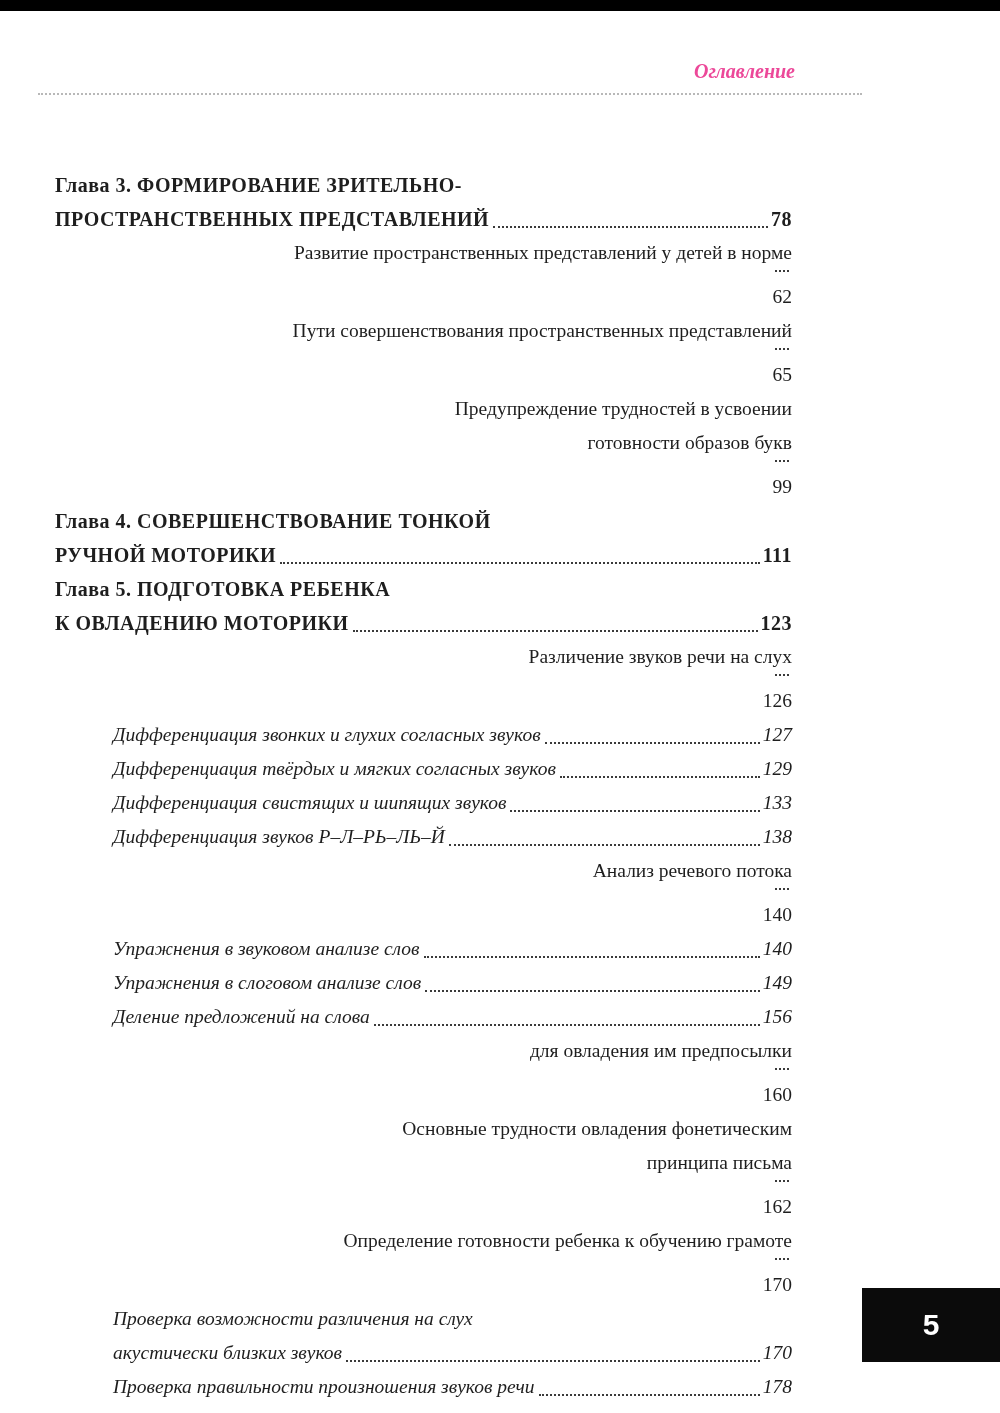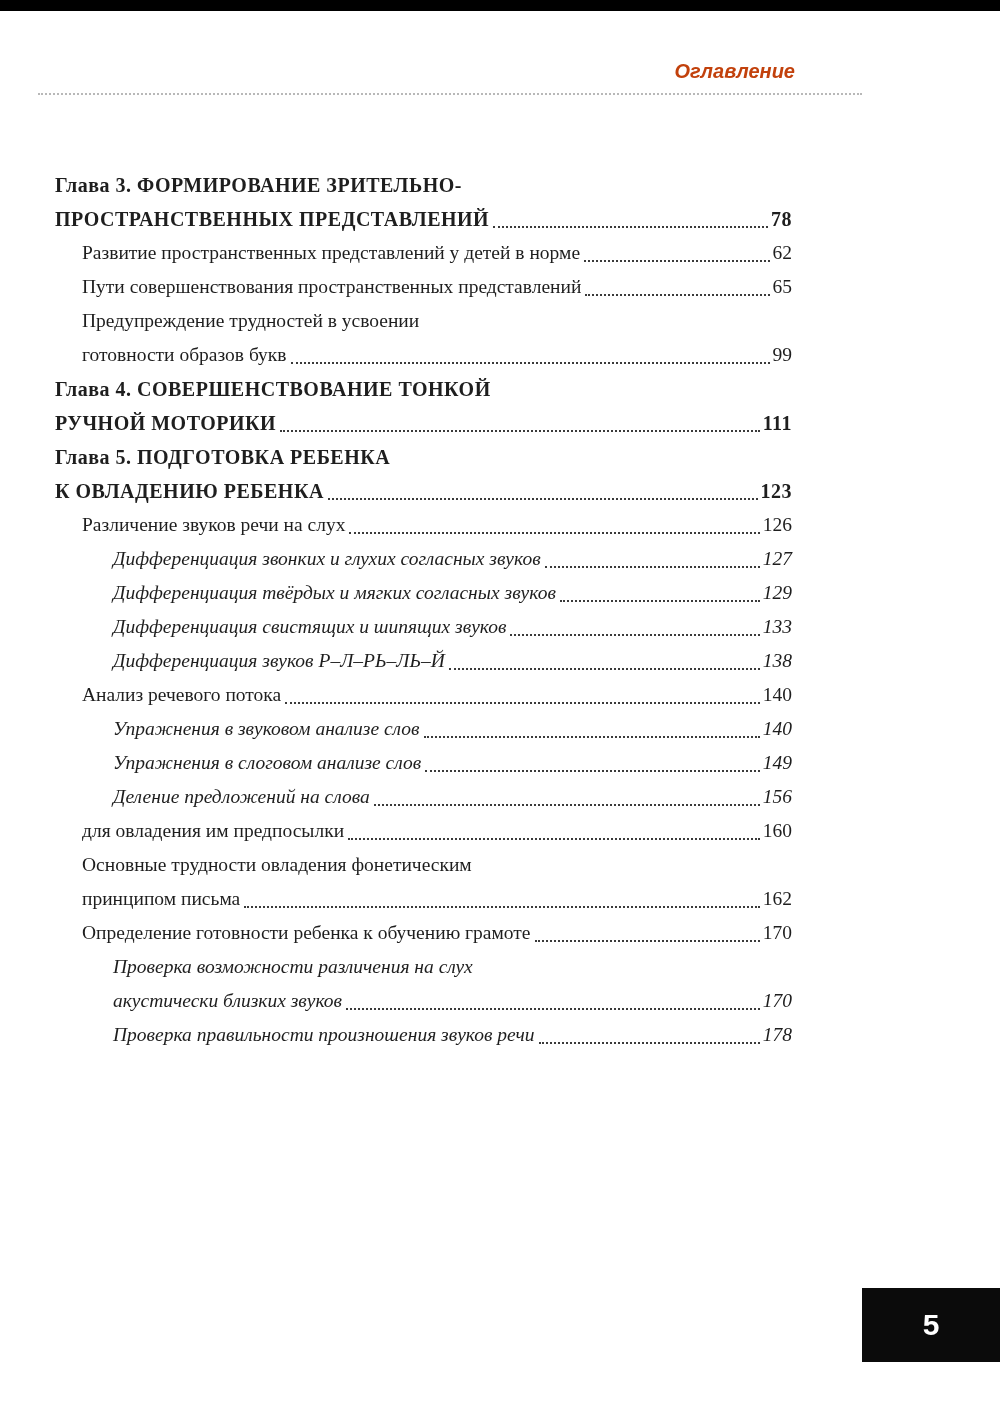--- a/index.html
+++ b/index.html
@@ -16,25 +16,25 @@
     position: absolute;
     top: 0; left: 0;
     width: 100%;
     height: 11px;
     background: #000000;
   }
   .header-title {
     position: absolute;
     top: 60px;
     right: 205px;
-    font-family: Liberation Sans, sans-serif;
+    font-family: Liberation Serif, serif;
     font-style: italic;
     font-weight: bold;
     font-size: 20px;
-    color: #c2410c;
+    color: #ec4899;
   }
   .header-rule {
     position: absolute;
     top: 93px;
     left: 38px;
     width: 824px;
     height: 0;
     border-top: 2px dotted #b8b8b8;
   }
   .toc {
@@ -45,21 +45,21 @@
   }
   .toc-line {
     display: flex;
     align-items: flex-end;
     line-height: 34px;
     font-size: 19.5px;
     white-space: nowrap;
   }
   .toc-line.gap { }
   .lvl0 { padding-left: 0; }
-  .lvl1 { padding-left: 27px; }
+  .lvl1 { padding-left: 27px; flex-direction: column; }
   .lvl2 { padding-left: 58px; }
   .bold {
     font-weight: bold;
     font-size: 20px;
     letter-spacing: 0.5px;
   }
   .italic { font-style: italic; }
   .toc-text { flex: 0 0 auto; }
   .dots {
     flex: 1 1 auto;
@@ -129,21 +129,21 @@
     </div>
     <div class="toc-line lvl0 bold">
       <span class="toc-text">РУЧНОЙ МОТОРИКИ</span>
       <span class="dots"></span>
       <span class="pageno">111</span>
     </div>
     <div class="toc-line lvl0 bold gap">
       <span class="toc-text">Глава 5. ПОДГОТОВКА РЕБЕНКА</span>
     </div>
     <div class="toc-line lvl0 bold">
-      <span class="toc-text">К ОВЛАДЕНИЮ РЕБЕНКА</span>
+      <span class="toc-text">К ОВЛАДЕНИЮ МОТОРИКИ</span>
       <span class="dots"></span>
       <span class="pageno">123</span>
     </div>
     <div class="toc-line lvl1">
       <span class="toc-text">Различение звуков речи на слух</span>
       <span class="dots"></span>
       <span class="pageno">126</span>
     </div>
     <div class="toc-line lvl2 italic">
       <span class="toc-text">Дифференциация звонких и глухих согласных звуков</span>
@@ -187,21 +187,21 @@
     </div>
     <div class="toc-line lvl1">
       <span class="toc-text">для овладения им предпосылки</span>
       <span class="dots"></span>
       <span class="pageno">160</span>
     </div>
     <div class="toc-line lvl1">
       <span class="toc-text">Основные трудности овладения фонетическим</span>
     </div>
     <div class="toc-line lvl1">
-      <span class="toc-text">принципом письма</span>
+      <span class="toc-text">принципа письма</span>
       <span class="dots"></span>
       <span class="pageno">162</span>
     </div>
     <div class="toc-line lvl1">
       <span class="toc-text">Определение готовности ребенка к обучению грамоте</span>
       <span class="dots"></span>
       <span class="pageno">170</span>
     </div>
     <div class="toc-line lvl2 italic">
       <span class="toc-text">Проверка возможности различения на слух</span>

